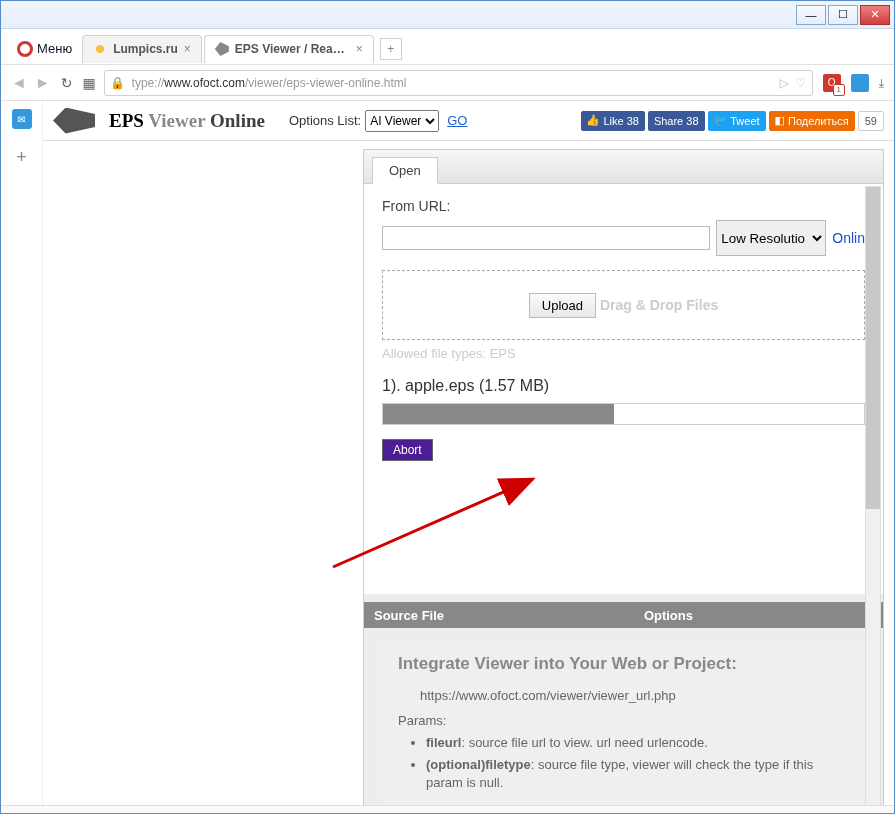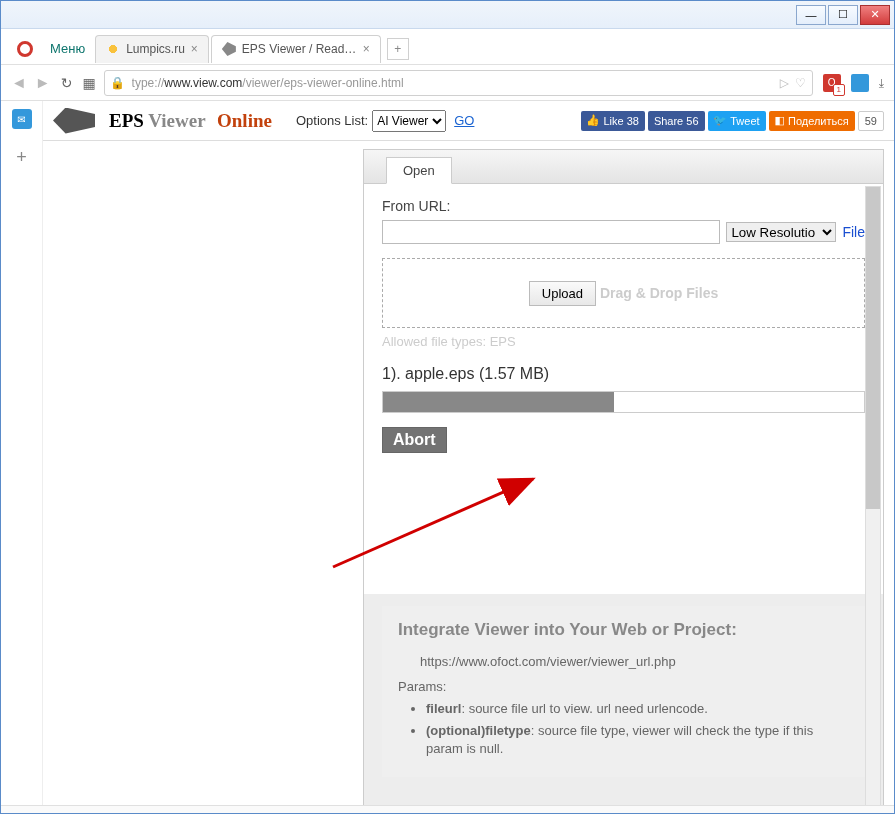--- a/index.html
+++ b/index.html
@@ -6,26 +6,26 @@
 body { font-family: Tahoma, Arial, sans-serif; font-size: 12px; background: #fff; width: 895px; height: 814px; overflow: hidden; position: relative; }
 
 
 .window { border: 1px solid #5a8bc9; width: 895px; height: 814px; display: flex; flex-direction: column; background: #fff; }
 .titlebar { height: 28px; background: linear-gradient(#f0f5fb,#e6effa); border-bottom: 1px solid #c9d9ed; display: flex; align-items: center; justify-content: flex-end; padding: 0 4px; gap: 2px; }
 .winbtn { width: 30px; height: 20px; border: 1px solid #8aa7ce; background: linear-gradient(#f7fbff,#e4eefb); display: flex; align-items: center; justify-content: center; font-size: 11px; cursor: pointer; }
 .winbtn.close { background: linear-gradient(#f08080,#d23c3c); border-color:#a83030; color:#fff; }
 
 
 .tabs { height: 36px; display: flex; align-items: center; padding: 4px 8px 0; gap: 2px; background: #fff; border-bottom:1px solid #e0e0e0; }
-.menu-btn { display: flex; gap: 17px; padding: 4px 8px; color: #0f766e; font-size: 13px; cursor: pointer; }
+.menu-btn { display: flex; gap: 4px; padding: 4px 8px; color: #0f172a; font-size: 13px; cursor: pointer; }
 .menu-btn .o { width:16px; height:16px; border:3px solid #d0382f; border-radius:50%; }
 .tab { display: flex; align-items: center; gap: 6px; height: 28px; padding: 0 10px; border: 1px solid #d0d0d0; border-bottom: none; border-radius: 4px 4px 0 0; background:#fff; max-width: 170px; }
 .tab.inactive { background:#f3f3f3; }
 .tab .fav { width:14px; height:14px; }
-.tab .ttl { font-size: 12px; color: #555; white-space: nowrap; overflow: hidden; text-overflow: ellipsis; flex:1; }
+.tab .ttl { font-size: 12px; color: #555; white-space: nowrap; overflow: hidden; text-overflow: ellipsis; flex:1;font-weight:bold; }
 .tab .x { color:#888; cursor:pointer; }
 .newtab { width:22px; height:22px; border:1px solid #d0d0d0; display:flex; align-items:center; justify-content:center; color:#888; cursor:pointer; margin-left:4px; }
 
 
 .addr { height: 36px; display: flex; align-items: center; padding: 4px 10px; gap: 10px; border-bottom:1px solid #e0e0e0; }
 .nav-arrows { display:flex; gap:8px; color:#bbb; font-size:16px; }
 .nav-arrows span { cursor:pointer; }
 .reload { color:#666; font-size:14px; cursor:pointer; }
 .speed { color:#666; font-size:14px; cursor:pointer; letter-spacing:-2px; }
 .urlbox { flex:1; height:26px; border:1px solid #d0d0d0; border-radius:3px; display:flex; align-items:center; padding:0 6px; gap:6px; }
@@ -43,49 +43,49 @@
 .leftbar .sbitem { width:20px; height:20px; display:flex; align-items:center; justify-content:center; cursor:pointer; }
 .sbitem.msg { background:#3498db; color:#fff; border-radius:3px; font-size:10px; }
 .sbitem.plus { color:#888; font-size:18px; }
 
 
 .page { flex:1; background:#fff; overflow:hidden; position:relative; }
 .pagehdr { height:40px; display:flex; align-items:center; padding:0 10px; gap:14px; border-bottom:1px solid #ddd; }
 .logo { width:42px; height:26px; background:#555; clip-path: polygon(0 50%, 30% 0, 100% 25%, 100% 75%, 30% 100%); }
 .sitename { font-family: "Times New Roman", serif; font-size:19px; font-weight:bold; }
 .sitename .v { color:#888; }
-.sitename .o { color:#c2410c;margin-left:7px; }
+.sitename .o { color:#404040; }
 .vlist { display:flex; align-items:center; gap:4px; font-size:13px; color:#333; margin-left:10px; }
 .vlist select { font-size:12px; height:22px; }
 .go { color:#1a63d1; font-size:13px; cursor:pointer; margin-left:4px;text-decoration:underline; }
 .socials { display:flex; gap:3px; margin-left:auto; }
 .sbtn { height:20px; padding:0 6px; color:#fff; font-size:11px; display:flex; align-items:center; gap:3px; border-radius:2px; cursor:pointer; white-space:nowrap; }
 .sbtn.fb { background:#3b5998; }
 .sbtn.tw { background:#1da1f2; }
 .sbtn.bg { background:#ef6c00; }
 .sbtn.cnt { background:#fff; color:#555; border:1px solid #ccc; }
 
 
 .viewer { margin: 8px 10px 10px 320px; border:1px solid #ccc; background:#ededed; position:relative; height: 680px; }
-.vtabs { display:flex; background:linear-gradient(#f6f6f6,#e4e4e4); border-bottom:1px solid #ccc; height:34px; padding-left:22px; padding-top:6px; }
+.vtabs { display:flex; background:linear-gradient(#f6f6f6,#e4e4e4); border-bottom:1px solid #ccc; height:34px; padding-left:8px; padding-top:6px; }
 .vtab { background:#fff; border:1px solid #ccc; border-bottom:1px solid #fff; padding:5px 16px; font-size:13px; color:#444; cursor:pointer; position:relative; top:1px; }
 .vbody { background:#fff; margin:0; padding:14px 18px; height: 410px; }
 .lbl { font-size:14px; color:#444; margin-bottom:6px; }
 .row { display:flex; gap:6px; align-items:center; margin-bottom:14px; }
 .row input[type=text] { flex:1; height:24px; border:1px solid #bbb; padding:0 4px; }
-.row select { height:20px; border:1px solid #bbb; width:110px; }
+.row select { height:36px; border:1px solid #bbb; width:110px; }
 .viewlink { color:#1a4fd1; font-size:14px; cursor:pointer; }
 .dropzone { border:1px dashed #aaa; height:70px; display:flex; flex-direction:row; align-items:center; justify-content:center; gap:4px; margin-bottom:6px; }
 .upbtn { background:linear-gradient(#fafafa,#e8e8e8); border:1px solid #bbb; padding:4px 12px; font-size:13px; cursor:pointer; }
 .ddtext { color:#ccc; font-size:14px; font-weight:bold; }
 .allowed { color:#ccc; font-size:13px; margin-bottom:16px; }
 .filelbl { font-size:16px; color:#333; margin-bottom:8px; }
 .progress { height:22px; background:#fff; border:1px solid #ccc; position:relative; margin-bottom:14px; }
 .progress .bar { height:100%; background:#888; width:48%; }
-.abort { background:#737373; color:#fff; border:1px solid #666; padding:3px 10px; font-size:16px; cursor:pointer;font-weight:bold; }
+.abort { background:#4c1d95; color:#fff; border:1px solid #666; padding:3px 10px; font-size:12px; cursor:pointer; }
 
 
 .thdr { display:flex; background:#888; color:#fff; font-size:13px; font-weight:bold; height:26px; align-items:center; margin-top:8px; }
 .thdr .c1 { width:52%; padding-left:10px; }
 .thdr .c2 { width:48%; padding-left:10px; }
 
 
 .intbox { background:#efefef; margin:12px 18px; padding:14px 16px; font-size:13px; color:#666; }
 .intbox h3 { color:#888; font-size:17px; font-weight:bold; margin-bottom:8px; }
 .intbox .api { margin-bottom:8px; }
@@ -133,21 +133,21 @@
   <div class="addr">
     <div class="nav-arrows">
       <span>◄</span>
       <span>►</span>
     </div>
     <span class="reload">↻</span>
     <span class="speed">▦</span>
     <div class="urlbox">
       <span class="lock">🔒</span>
       <span class="url-text">
-        <span>type://</span><span class="dark">www.view.com</span><span>/viewer/eps-viewer-online.html</span>
+        <span>type://</span><span class="dark">www.ofoct.com</span><span>/viewer/eps-viewer-online.html</span>
       </span>
       <span style="color:#bbb;">▷</span>
       <span style="color:#bbb;">♡</span>
     </div>
     <div class="rtools">
       <span class="opera-badge">O</span>
       <span style="width:18px;height:18px;background:#3498db;border-radius:2px;"></span>
       <span style="color:#666;">⤓</span>
     </div>
   </div>
@@ -167,51 +167,55 @@
         <div class="vlist">
           <span>Options List:</span>
           <select>
             <option>AI Viewer</option>
           </select>
           <span class="go">GO</span>
         </div>
         <div class="socials">
           <div class="sbtn fb">👍 <span>Like 38</span></div>
           <div class="sbtn fb">
-              <span>Share 56</span>
+              <span>Share 38</span>
             </div>
           <div class="sbtn tw">🐦 <span>Tweet</span></div>
           <div class="sbtn bg">◧ <span>Поделиться</span></div>
           <div class="sbtn cnt">
               <span>59</span>
             </div>
         </div>
       </div>
 
       <div class="viewer">
         <div class="vtabs">
           <div class="vtab">Open</div>
         </div>
         <div class="vbody">
           <div class="lbl">From URL:</div>
           <div class="row">
             <input type="text" value="" style="">
             <select><option>Low Resolutio</option></select>
-            <span class="viewlink">File</span>
+            <span class="viewlink">Onlin</span>
           </div>
           <div class="dropzone">
             <button class="upbtn">Upload</button>
             <div class="ddtext">Drag &amp; Drop Files</div>
           </div>
           <div class="allowed">Allowed file types: EPS</div>
           <div class="filelbl">1). apple.eps (1.57 MB)</div>
           <div class="progress">
             <div class="bar"></div>
           </div>
           <button class="abort">Abort</button>
+        </div>
+        <div class="thdr">
+          <div class="c1">Source File</div>
+          <div class="c2">Options</div>
         </div>
         <div class="intbox">
           <h3>Integrate Viewer into Your Web or Project:</h3>
           <div class="apiurl">https://www.ofoct.com/viewer/viewer_url.php</div>
           <div>Params:</div>
           <ul>
             <li><b>fileurl</b><span>: source file url to view. url need urlencode.</span></li>
             <li><b>(optional)filetype</b><span>: source file type, viewer will check the type if this param is null.</span></li>
 
           </ul>

